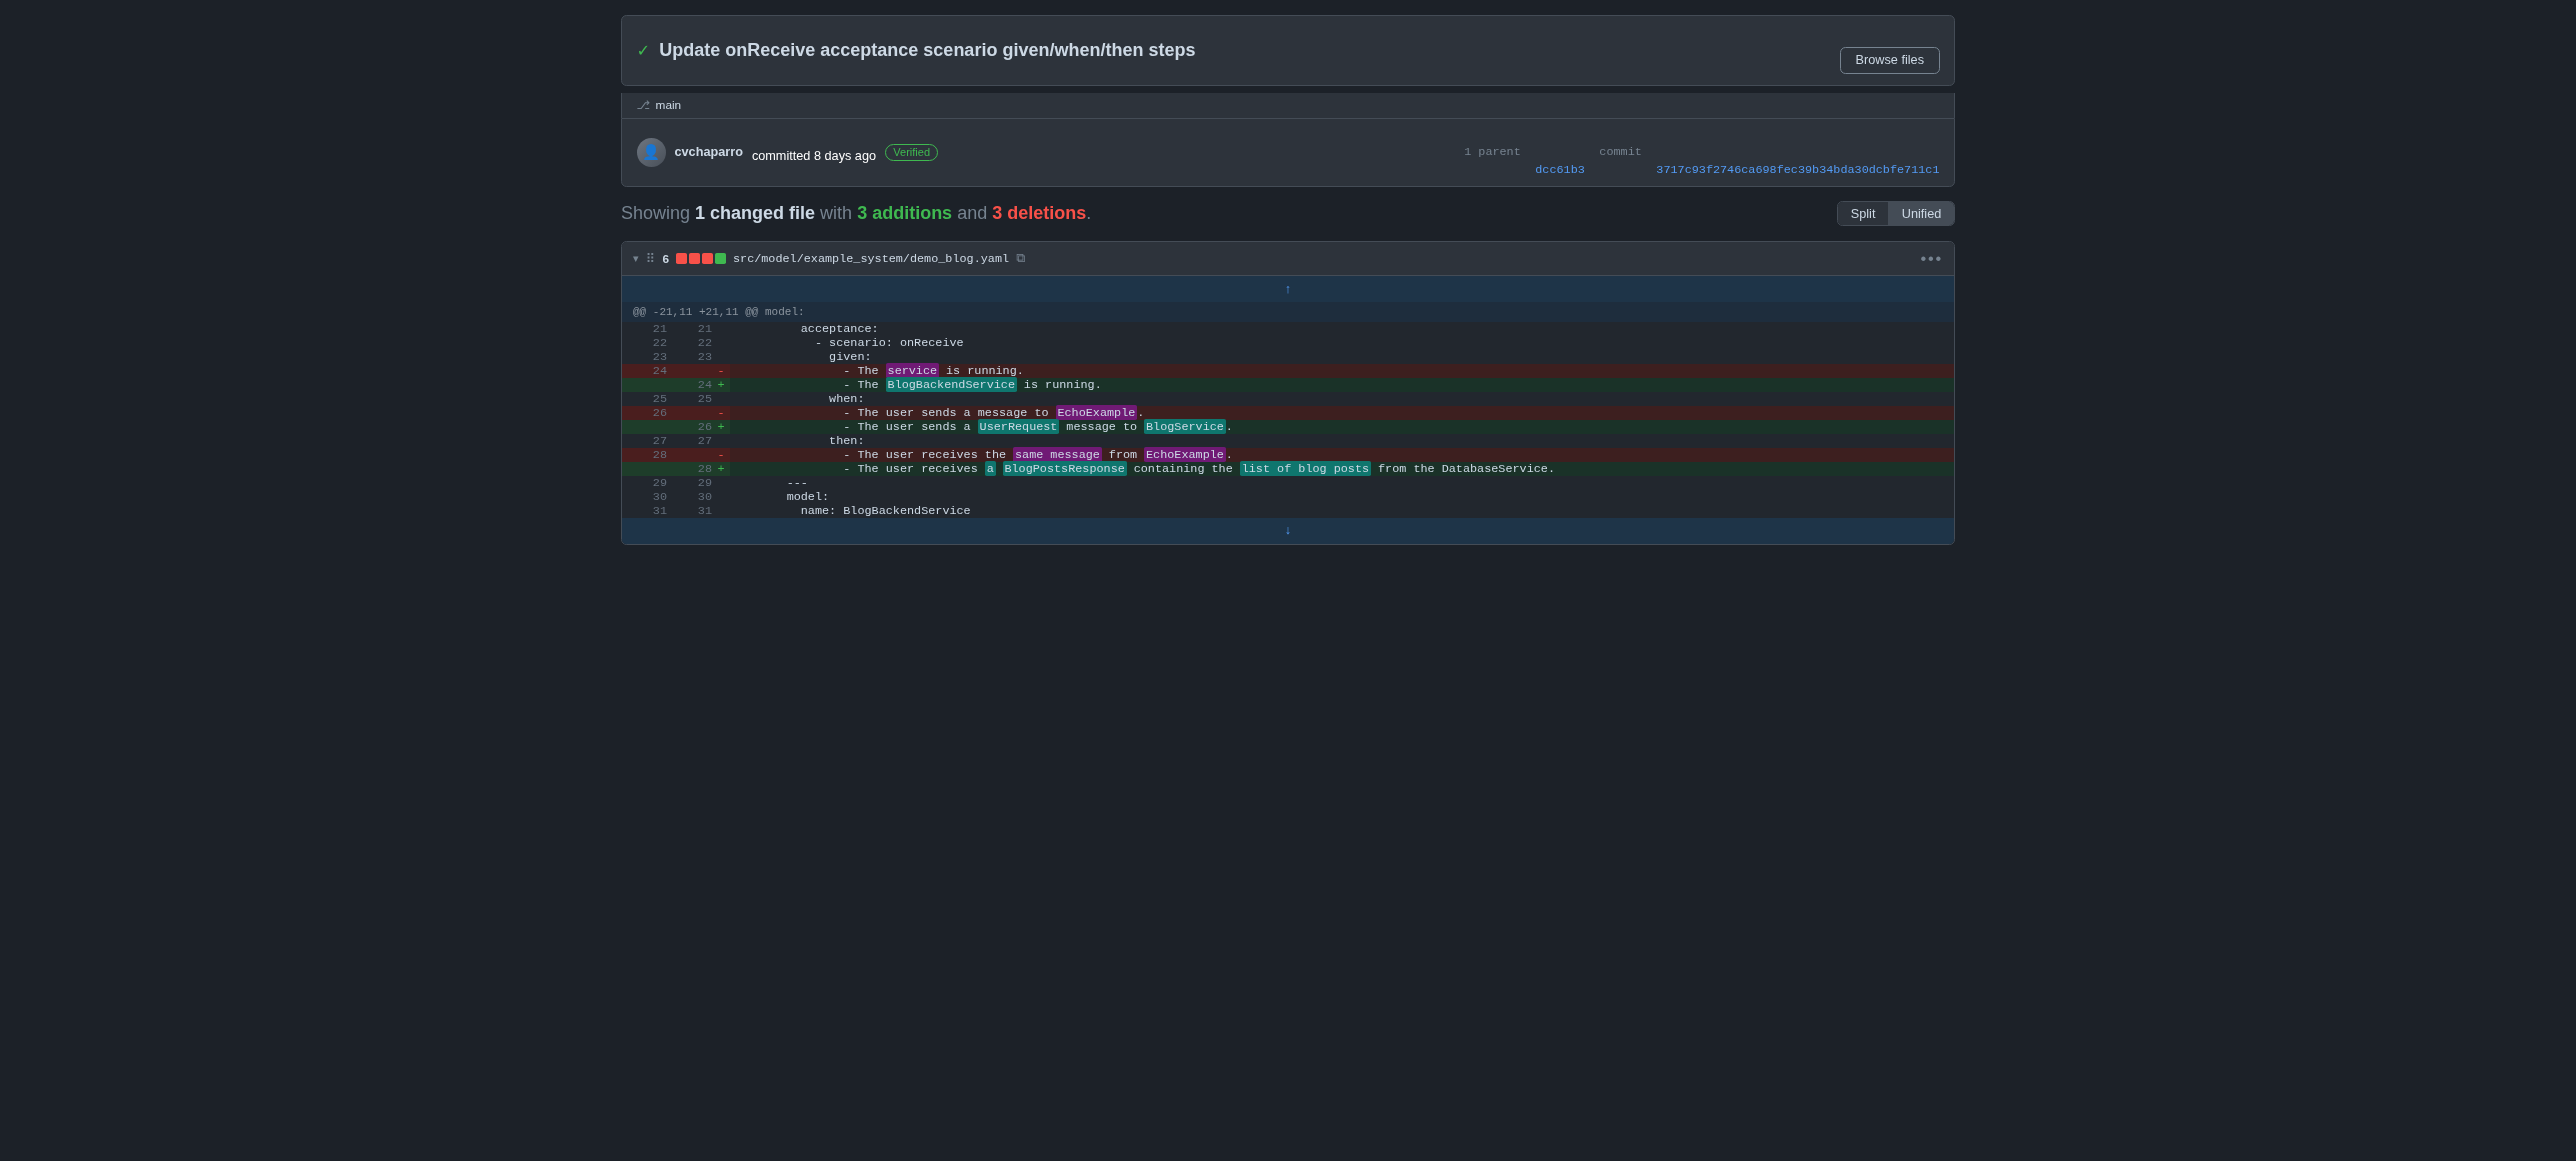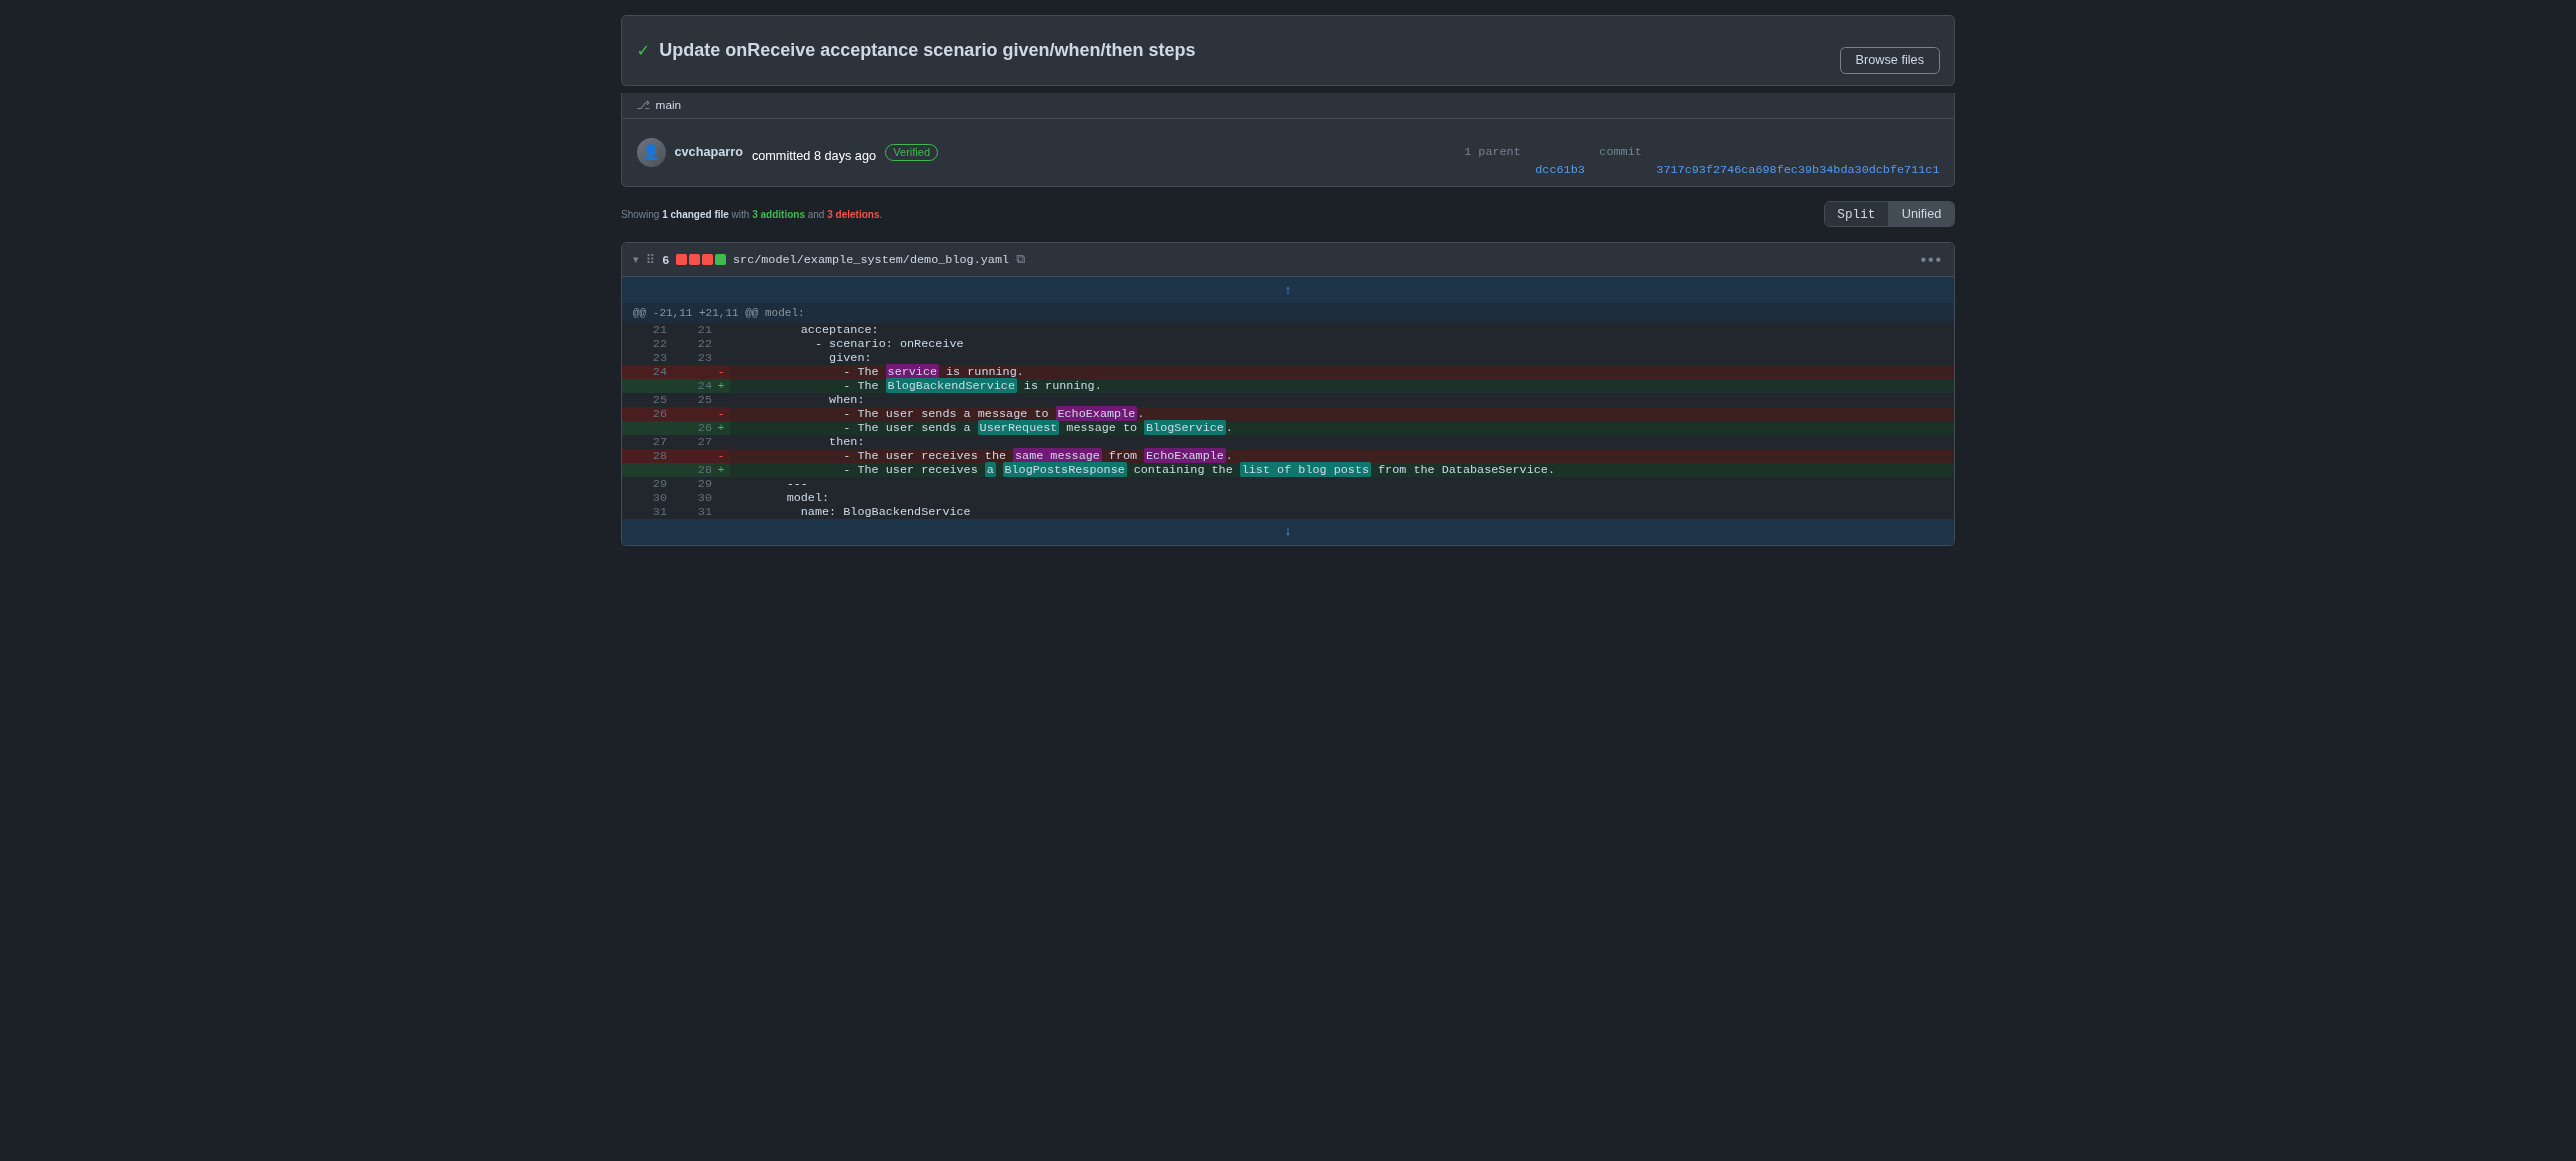--- a/index.html
+++ b/index.html
@@ -135,21 +135,21 @@
     }
     
     .stats-row {
       display: flex;
       align-items: center;
       justify-content: space-between;
       margin-bottom: 14.5px;
     }
     .stats-text {
       color: #768390;
-      font-size: 10px;
+      font-size: 18px;
     }
     .stats-text strong {
       color: #cdd9e5;
     }
     .view-toggle {
       display: flex;
       border: 0.9px solid #444c56;
       border-radius: 5.5px;
       overflow: hidden;
     }
@@ -159,21 +159,20 @@
       color: #cdd9e5;
       border: none;
       cursor: pointer;
       font-size: 12.7px;
     }
     .view-btn.active {
       background: #444c56;
     }
     .view-btn:first-child {
       border-right: 0.9px solid #444c56;
-      font-family: Liberation Mono, monospace;
     }
     
     .diff-container {
       border: 0.9px solid #444c56;
       border-radius: 5.5px;
       overflow: hidden;
       background: #22272e;
     }
     .diff-file-header {
       display: flex;

